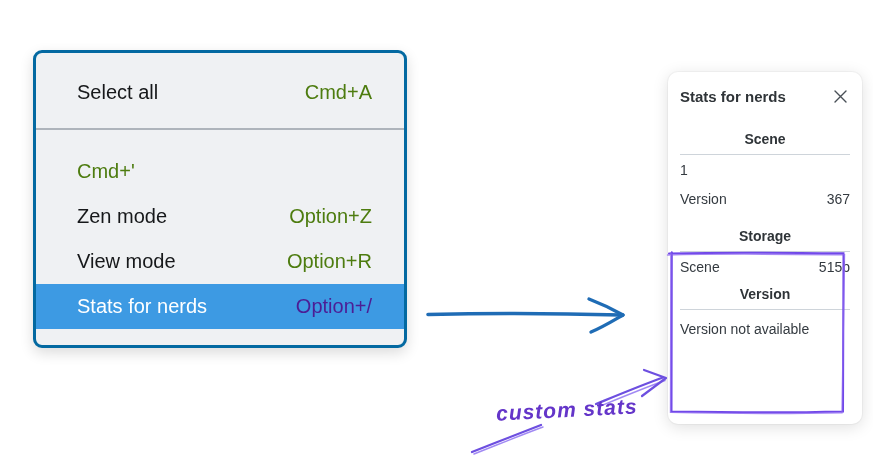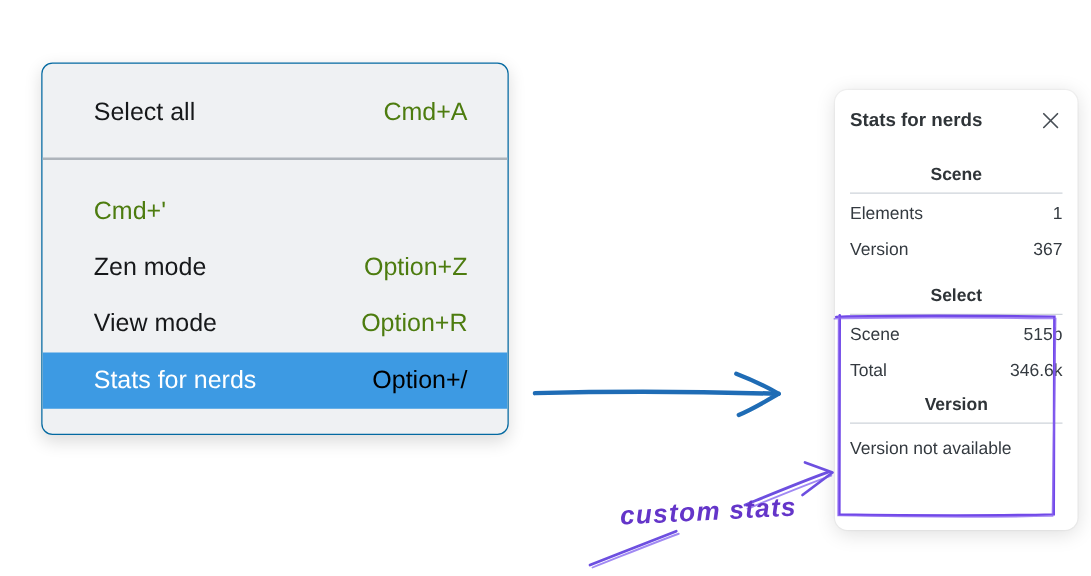--- a/index.html
+++ b/index.html
@@ -5,31 +5,31 @@
   html,body { margin:0; padding:0; background:#ffffff; }
   #canvas {
     position:relative; width:873px; height:461px; overflow:hidden;
     background:#ffffff; font-family:"Liberation Sans", sans-serif;
   }
 
   
   .menu {
     position:absolute; left:33px; top:50px; width:374px; height:298px;
     box-sizing:border-box; background:#eff1f3;
-    border:1px solid #0369a1; border-radius:9px;
+    border:3px solid #0369a1; border-radius:9px;
     box-shadow:0 5px 14px rgba(0,0,0,.14);
     padding-top:17px; overflow:hidden;
   }
   .menu-row {
     height:45px; display:flex; align-items:center; justify-content:space-between;
     padding:0 32px 0 41px; font-size:20px; color:#16181a; cursor:default;
   }
   .menu-row .shortcut { color:#4d7c0f; }
   .menu-row.selected { background:#3d9ae3; color:#ffffff; }
-  .menu-row.selected .shortcut { color:#000000;text-align:center; }
+  .menu-row.selected .shortcut { color:#4c1d95;text-align:center; }
   .menu-divider { border-top:2px solid #aeb4bb; margin:13px 0 19px 0; }
 
   
   .blue-arrow { position:absolute; left:424px; top:294px; }
 
   
   .panel {
     position:absolute; left:668px; top:72px; width:194px; height:352px;
     box-sizing:border-box; background:#ffffff; border-radius:10px;
     box-shadow:0 3px 16px rgba(0,0,0,.13), 0 0 0 1px rgba(0,0,0,.03);
@@ -102,39 +102,34 @@
         <svg width="13" height="13" viewBox="0 0 13 13">
           <path d="M1 1 L12 12 M12 1 L1 12" stroke="#495057" stroke-width="1.4" stroke-linecap="round"></path>
         </svg>
       </span>
     </div>
 
     <div class="sec-title scene">Scene</div>
     <div class="sec-divider"></div>
     <div class="stat-rows">
       <div class="stat-row">
-        <span>Elements</span>
         <span class="v">1</span>
       </div>
       <div class="stat-row">
         <span>Version</span>
         <span class="v">367</span>
       </div>
     </div>
 
-    <div class="sec-title storage">Select</div>
+    <div class="sec-title storage">Storage</div>
     <div class="sec-divider"></div>
     <div class="stat-rows">
       <div class="stat-row">
         <span>Scene</span>
         <span class="v">515b</span>
-      </div>
-      <div class="stat-row">
-        <span>Total</span>
-        <span class="v">346.6k</span>
       </div>
     </div>
 
     <div class="sec-title version">Version</div>
     <div class="sec-divider"></div>
     <div class="version-note">Version not available</div>
   </div>
 
   <svg class="purple-rect" width="194" height="180" viewBox="0 0 194 180" fill="none">
     <path d="M 9 9.5 C 60 8.2, 130 8.6, 183.5 9.3 L 183 167.5 C 130 168.8, 60 168.3, 11.5 167.6 L 11.8 8.2" stroke="#7048e8" stroke-width="2" stroke-linecap="round"></path>

